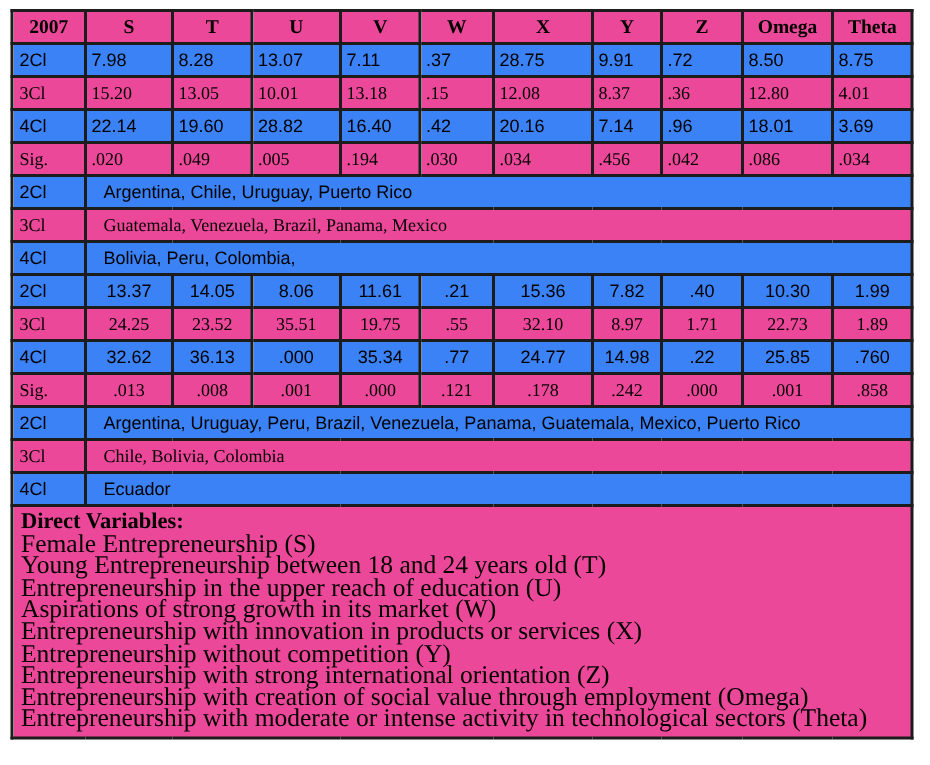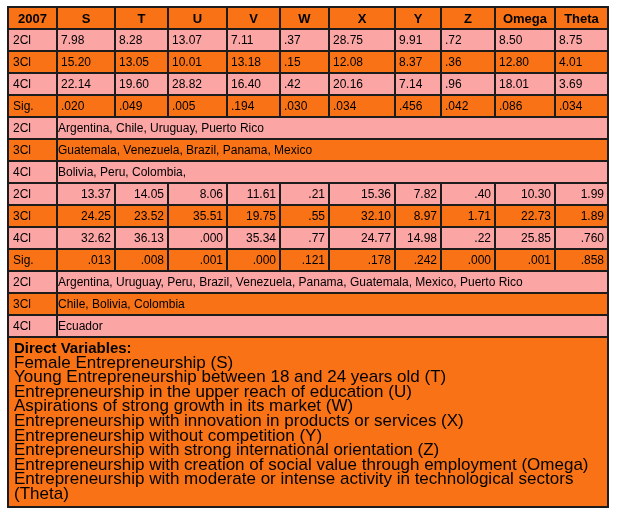--- a/index.html
+++ b/index.html
@@ -29,36 +29,36 @@
   }
   th, td {
     border: 2px solid #1c1c1c;
     padding: 0 3px;
     height: 20px;
     overflow: hidden;
     white-space: nowrap;
     font-weight: normal;
     vertical-align: middle;
   }
-  tr.gray  { background: #f97316; }
-  tr.white { background: #fca5a5; }
+  tr.gray  { background: #ec4899; font-family: Liberation Serif, serif; }
+  tr.white { background: #3b82f6; }
   th.year-label, th.col-head {
     font-weight: bold;
     font-size: 13px;
     text-align: center;
   }
   td.row-label {
     text-align: left;
     padding-left: 4px;
   }
   td.align-center { text-align: left; }
-  td.align-left   { text-align: right; }
+  td.align-left   { text-align: center; }
   td.countries {
     text-align: left;
-    padding-left: 0;
+    padding-left: 11px;
   }
   td.legend-cell {
     padding: 3px 4px 4px 5px;
     height: auto;
     white-space: normal;
   }
   .legend-title {
     font-weight: bold;
     font-size: 15px;
     line-height: 14.6px;

